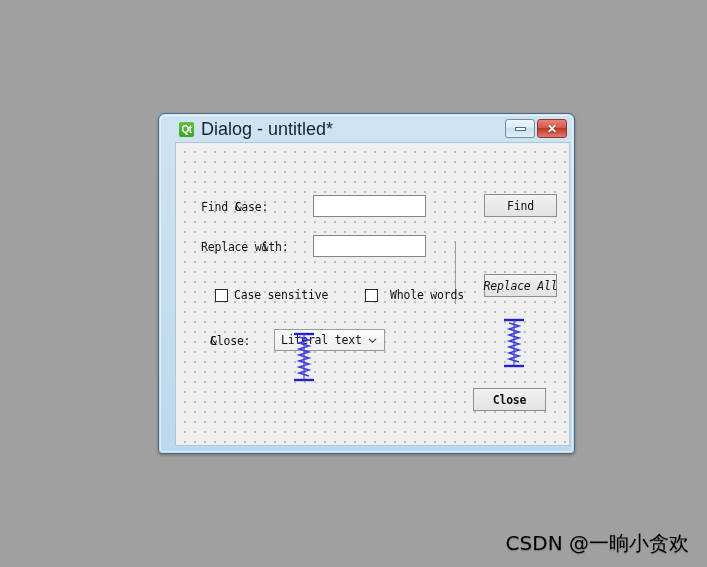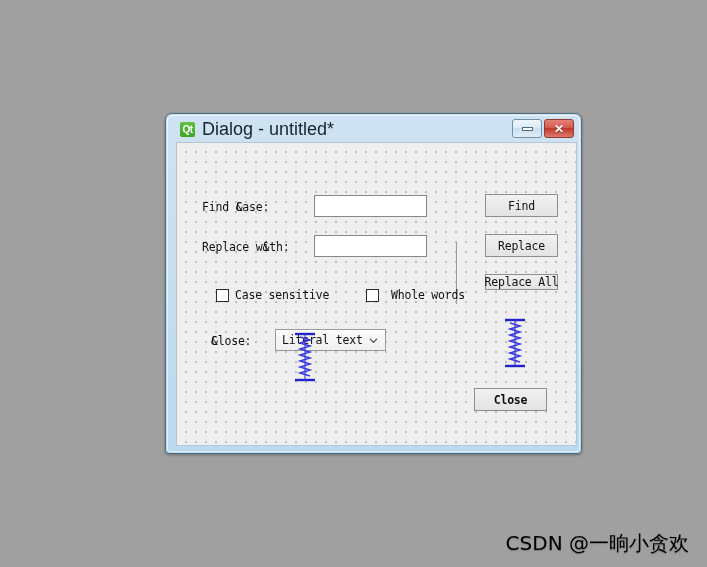--- a/index.html
+++ b/index.html
@@ -11,29 +11,29 @@
     height: 567px;
     background: #a0a0a0;
     font-family: "Liberation Sans", sans-serif;
     overflow: hidden;
     position: relative;
   }
 
   
   #dialog-window {
     position: absolute;
-    left: 165px;
+    left: 158px;
     top: 113px;
     width: 417px;
     height: 341px;
     box-sizing: border-box;
     border: 1px solid #4a6f86;
     border-radius: 7px 7px 4px 4px;
     background: linear-gradient(to bottom, #cfe3f2 0%, #bcd9ee 100%);
-    padding: 3px 4px 4px 10px;
+    padding: 3px 4px 4px 16px;
     box-shadow: 0 1px 3px rgba(0,0,0,0.35);
   }
   
   #dialog-window::after {
     content: "";
     position: absolute;
     left: 1px; top: 1px; right: 1px; bottom: 1px;
     border-radius: 6px 6px 3px 3px;
     border: 1px solid rgba(255,255,255,0.55);
     pointer-events: none;
@@ -283,23 +283,22 @@
 
     <div class="abs" id="syntax-combo" style="left:98px; top:186px; width:111px;">
       <span id="syntax-combo-value">Literal text</span>
       <svg id="syntax-combo-arrow" viewBox="0 0 12 12">
         <path d="M2.5 4.5 L6 8 L9.5 4.5" fill="none" stroke="#4a4a4a" stroke-width="1.4" stroke-linecap="round" stroke-linejoin="round"></path>
       </svg>
     </div>
 
     <div class="abs push-button" style="left:308px; top:51px; width:73px; height:23px;">Find</div>
 
-    <div class="abs push-button" style="left:308px; top:91px; width:73px; height:23px;">Replace</div>
-
-    <div class="abs push-button" style="left:308px; top:131px; width:73px; height:16px;">Replace All</div>
+
+    <div class="abs push-button" style="left:308px; top:131px; width:73px; height:23px;font-style:italic;">Replace All</div>
 
     <div class="abs push-button" style="left:297px; top:245px; width:73px; height:23px;font-weight:bold;">Close</div>
 
     <div class="abs spacer-widget" style="left:117px; top:189px;">
       <svg width="22" height="50" viewBox="0 0 22 50">
         <line x1="1" y1="2" x2="21" y2="2" stroke="#2222cc" stroke-width="2.4"></line>
         <line x1="1" y1="48" x2="21" y2="48" stroke="#2222cc" stroke-width="2.4"></line>
         <line x1="11" y1="2" x2="11" y2="48" stroke="#3a3ae0" stroke-width="1.1"></line>
         <path d="M6 5 L16 8 L6 11 L16 14 L6 17 L16 20 L6 23 L16 26 L6 29 L16 32 L6 35 L16 38 L6 41 L16 44" fill="none" stroke="#3a3ae0" stroke-width="1.5"></path>
       </svg>

